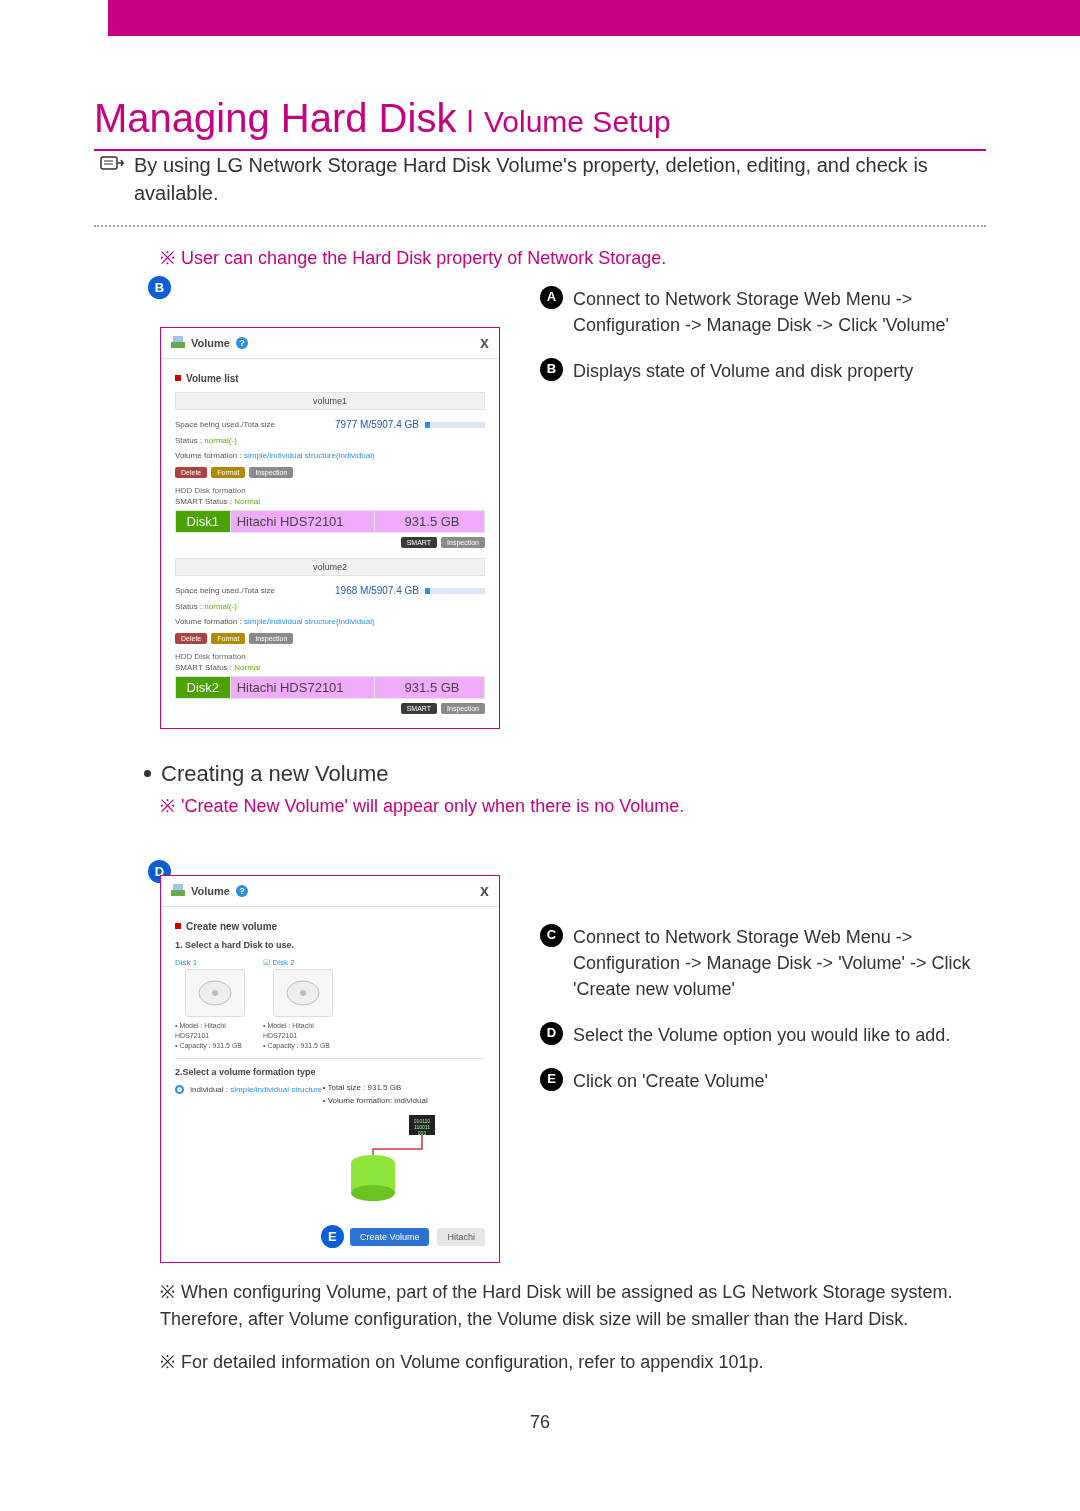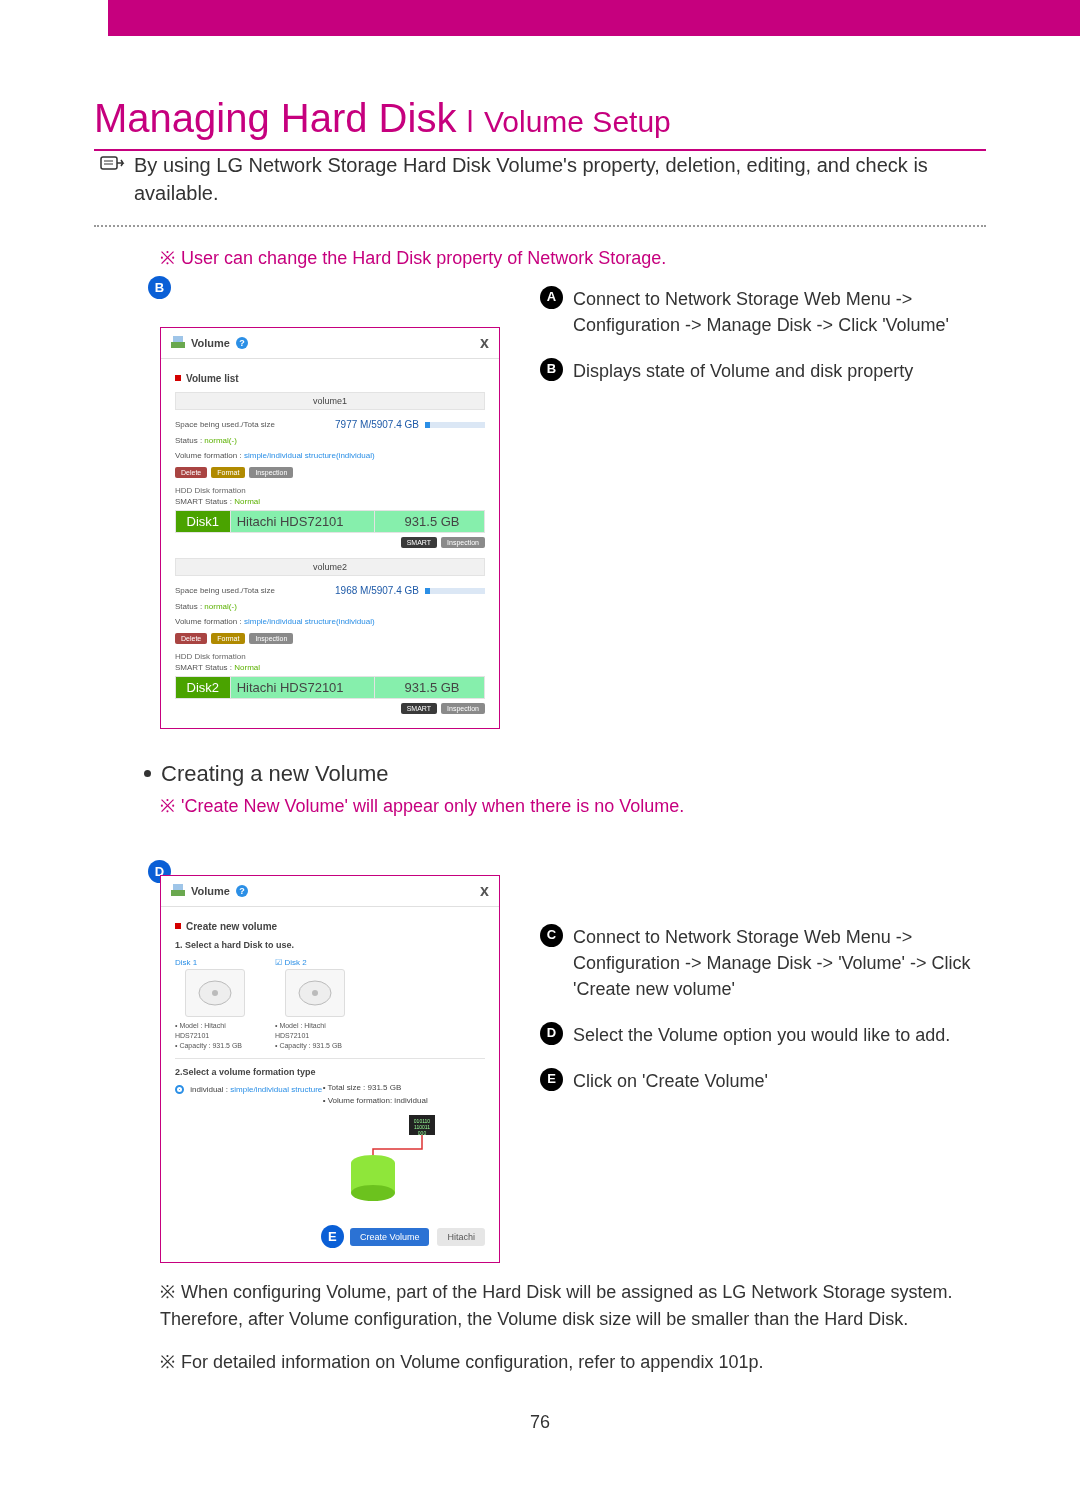--- a/index.html
+++ b/index.html
@@ -74,35 +74,35 @@
   .stat-normal{color:var(--green);}
   .btnrow{display:flex;gap:4px;margin:4px 0 8px;}
   .btn{font-size:7px;padding:2px 6px;border-radius:2px;color:#fff;background:#8a8a8a;}
   .btn.del{background:#a94442;}
   .btn.fmt{background:#b08a00;}
   .btn.dark{background:#3a3a3a;color:#fff;}
   .hdd-sub{font-size:8px;color:#666;margin:6px 0 2px;}
   .smart-line{font-size:8px;margin:2px 0 4px;}
   .smart-line .lbl{color:#555;}
   .disk-table{width:100%;border-collapse:collapse;font-size:13px;}
-  .disk-table td{border:1px solid #e3e3e3;padding:3px 6px;background:#86efac;}
+  .disk-table td{border:1px solid #e3e3e3;padding:3px 6px;background:#f0abfc;}
   .disk-table .right{text-align:left;padding-left:30px;}
   .smart-ctrl{display:flex;justify-content:flex-end;gap:4px;margin-top:4px;}
 
   
   .overlay-badge{position:absolute;}
   .b-left{left:-12px;top:-10px;}
   .d-left{left:-12px;top:26px;} 
 
   
   .bullet-h{font-size:22px;font-weight:400;margin:32px 0 6px 50px;}
   .bullet-h::before{content:"";display:inline-block;width:7px;height:7px;border-radius:50%;background:#333;margin-right:10px;position:relative;top:-4px;}
 
   
-  .disk-select{display:flex;gap:20px;margin:8px 0;}
+  .disk-select{display:flex;gap:8px;margin:8px 0;}
   .disk-card{width:80px;font-size:7px;text-align:left;}
   .disk-card .chk{font-size:8px;color:#2b8fe6;margin-bottom:2px;}
   .disk-img{width:60px;height:48px;border:1px solid #ddd;border-radius:3px;margin:2px auto 4px;display:flex;align-items:center;justify-content:center;background:#f7f7f7;}
   .disk-img svg{display:block;}
   .disk-meta{color:#555;line-height:1.4;}
   .step-h{font-size:9px;font-weight:700;margin:8px 0 6px;}
   .format-row{display:flex;align-items:flex-start;font-size:8px;}
   .format-row .opt{flex:1;}
   .opt .radio{width:9px;height:9px;border:2px solid #2b8fe6;border-radius:50%;display:inline-block;position:relative;top:2px;margin-right:4px;}
   .opt .radio::after{content:"";position:absolute;inset:2px;border-radius:50%;background:#2b8fe6;}

